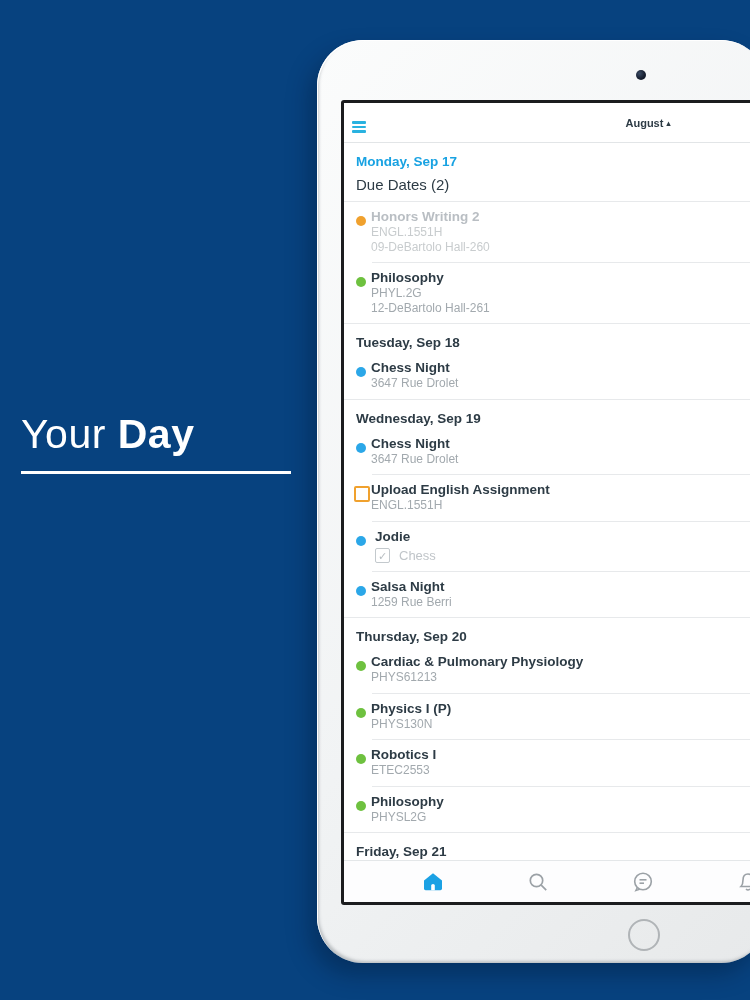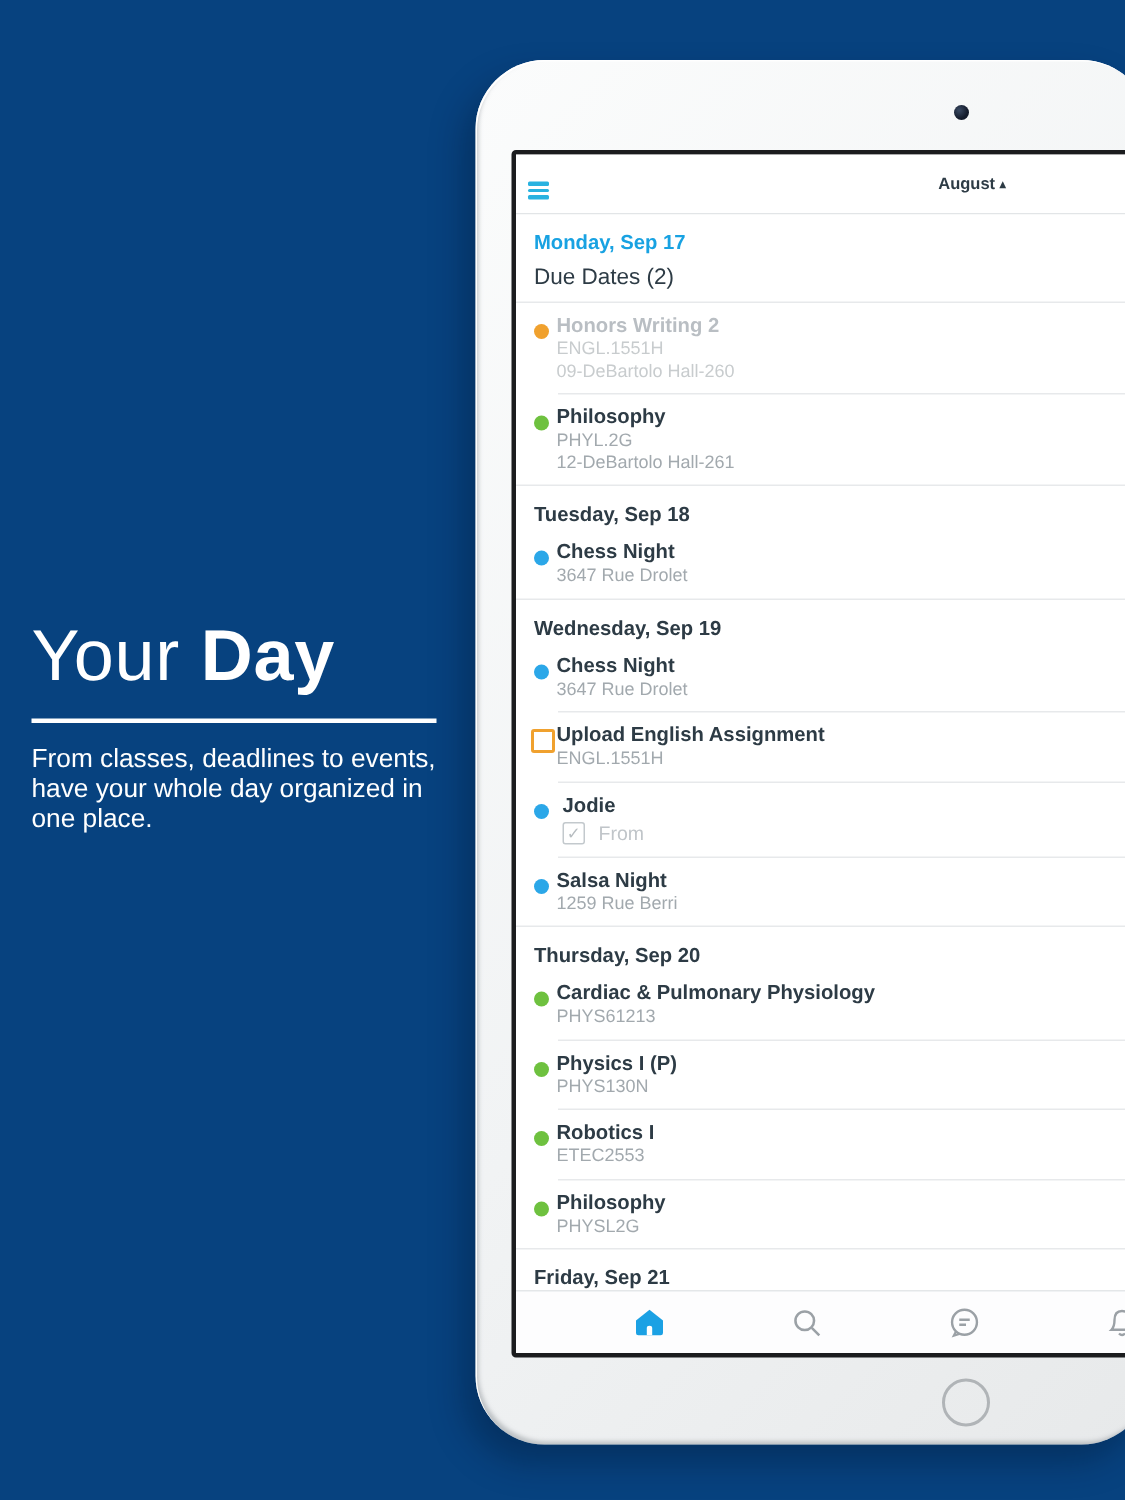--- a/index.html
+++ b/index.html
@@ -5,21 +5,21 @@
   html,body{margin:0;padding:0;}
   body{
     width:750px;height:1000px;position:relative;overflow:hidden;
     background:#07427f;
     font-family:"Liberation Sans", sans-serif;
     -webkit-font-smoothing:antialiased;
   }
 
   
   .hero{position:absolute;left:21px;top:412px;width:276px;color:#fff;}
-  .hero-title{font-size:48px;letter-spacing:.5px;line-height:1.1;}
+  .hero-title{font-size:41px;letter-spacing:.5px;line-height:1.1;}
   .hero-title .light{font-weight:400;}
   .hero-title .bold{font-weight:700;}
   .hero-rule{width:270px;height:3px;background:#fff;margin-top:14px;}
   .hero-desc{margin-top:13px;font-size:17.5px;line-height:20px;font-weight:400;}
 
   
   .tablet{
     position:absolute;left:317px;top:40px;width:450px;height:923px;
     background:linear-gradient(135deg,#fbfcfc 0%,#f1f3f4 55%,#e7e9ea 100%);
     border-radius:46px;
@@ -79,21 +79,20 @@
   }
   .tab{position:absolute;top:9px;width:24px;height:24px;cursor:pointer;}
   .tab svg{width:100%;height:100%;}
 </style>
 </head>
 <body>
 
 <div class="hero">
   <div class="hero-title"><span class="light">Your </span><span class="bold">Day</span></div>
   <div class="hero-rule"></div>
-  <div class="hero-desc">From classes, deadlines to events, have your whole day organized in one place.</div>
 </div>
 
 <div class="tablet">
   <div class="camera"></div>
   <div class="home-btn"></div>
 
   <div class="screen">
     <div class="screen-inner">
       <div class="statusbar">9:41</div>
 
@@ -145,21 +144,21 @@
             <span class="marker-box"></span>
             <div class="title">Upload English Assignment</div>
             <div class="sub">ENGL.1551H</div>
           </div>
           <div class="sep inset"></div>
           <div class="item indent-title">
             <span class="marker-dot" style="background: rgb(43, 167, 232);"></span>
             <div class="title">Jodie</div>
             <div class="check-row">
               <span class="check-box">✓</span>
-              <span class="check-label">From</span>
+              <span class="check-label">Chess</span>
             </div>
           </div>
           <div class="sep inset"></div>
           <div class="item">
             <span class="marker-dot" style="background: rgb(43, 167, 232);"></span>
             <div class="title">Salsa Night</div>
             <div class="sub">1259 Rue Berri</div>
           </div>
           <div class="sep"></div>
           <div class="day-header">Thursday, Sep 20</div>

